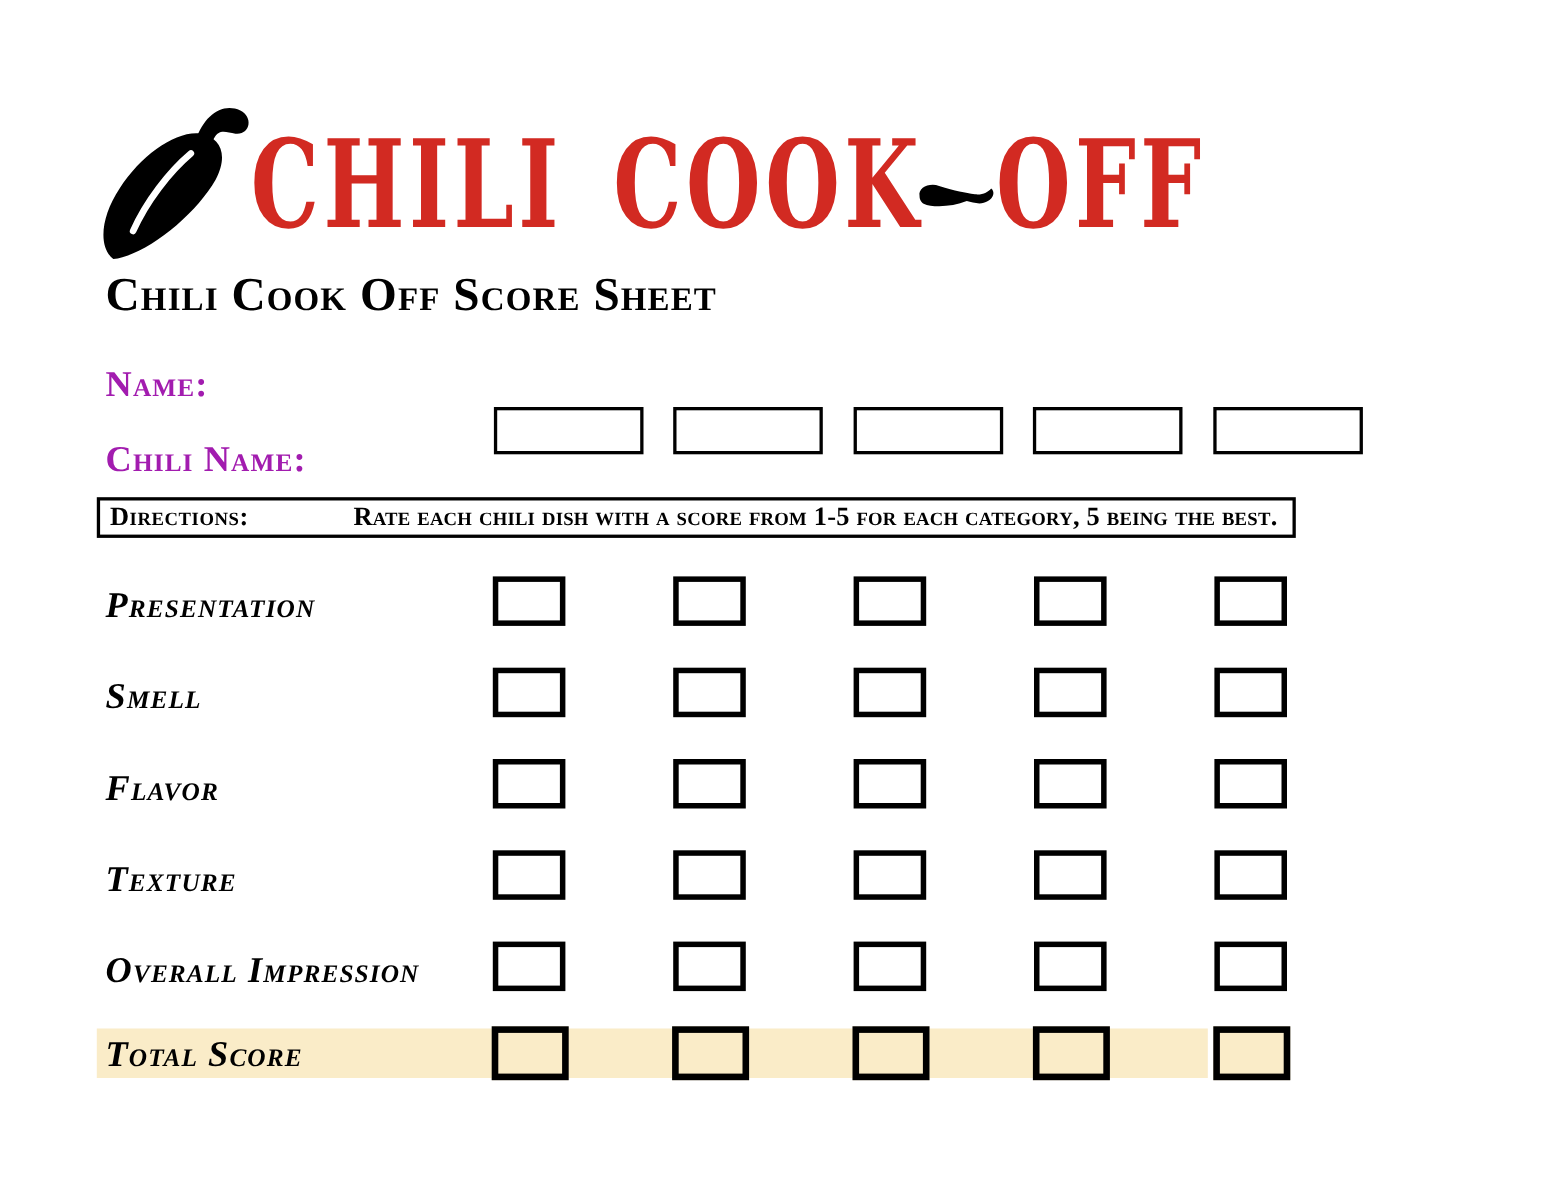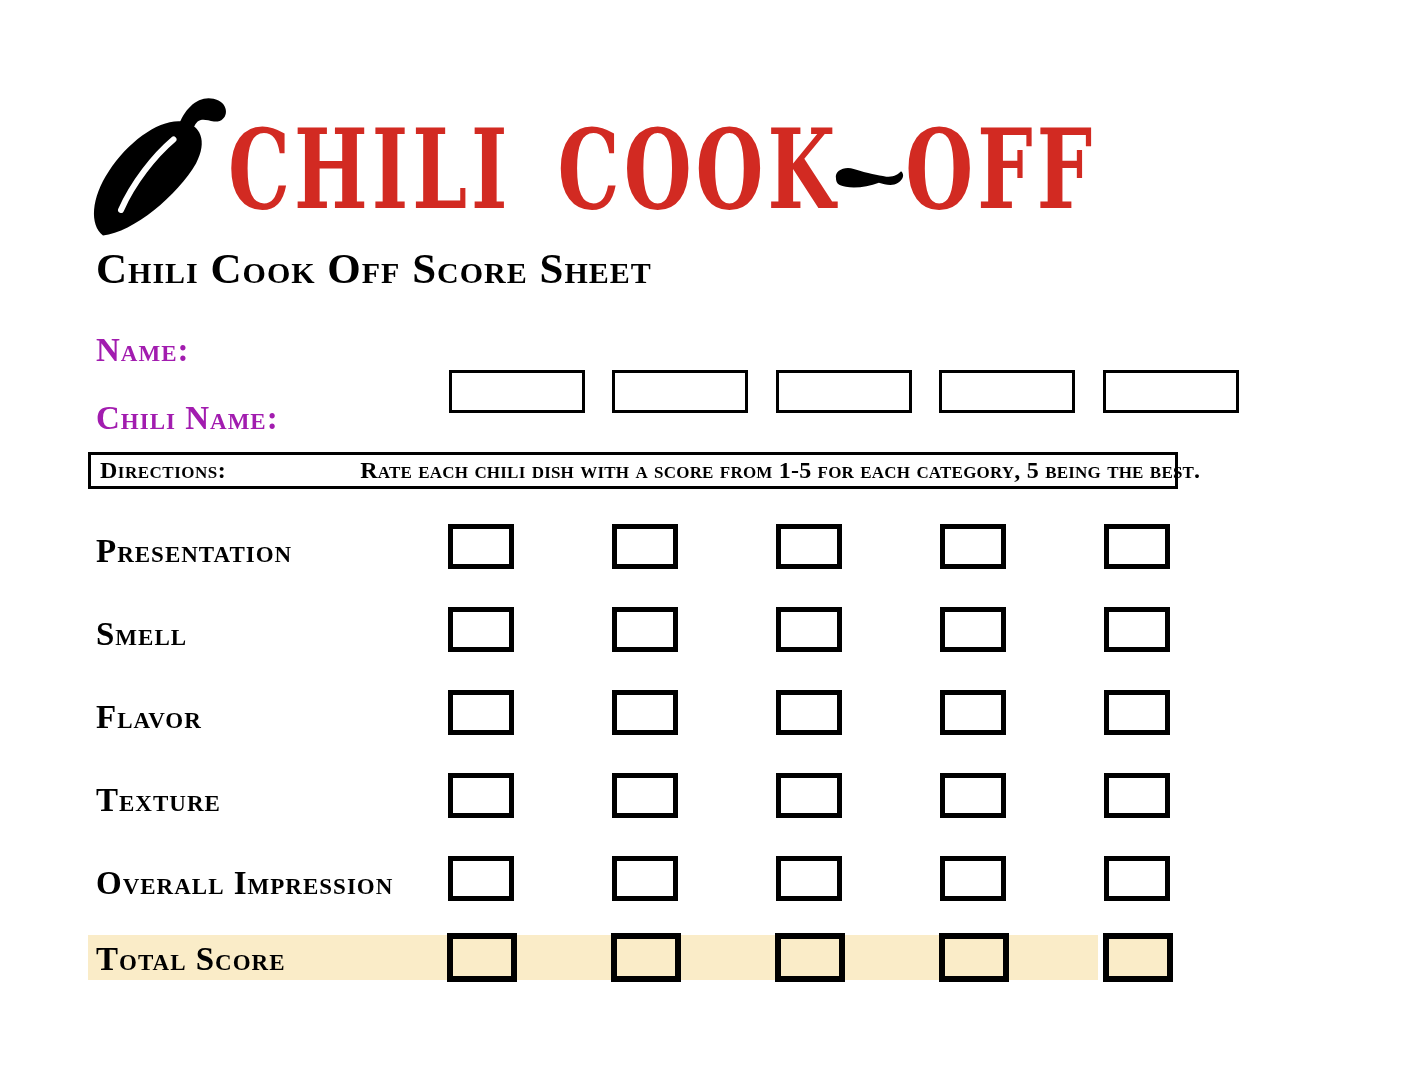--- a/index.html
+++ b/index.html
@@ -83,21 +83,20 @@
   
   .directions {
     position: absolute;
     left: 88px; top: 452px;
     width: 1090px; height: 37px;
     border: 3px solid #000;
     display: flex;
     align-items: center;
     padding-left: 9px;
     white-space: nowrap;
-    gap: 39px;
   }
   .dir-label {
     font-size: 24px;
     font-weight: bold;
     font-variant: small-caps;
     letter-spacing: 0.5px;
     margin-right: 95px;
   }
   .dir-text {
     font-size: 24px;
@@ -105,20 +104,21 @@
     font-variant: small-caps;
     letter-spacing: 0.2px;
   }
 
   
   .score-row {
     position: absolute;
     left: 0;
     width: 1408px;
     height: 52px;
+    font-style: italic;
   }
   .row-0 { top: 524px; }
   .row-1 { top: 607px; }
   .row-2 { top: 690px; }
   .row-3 { top: 773px; }
   .row-4 { top: 856px; }
 
   .cat-label {
     position: absolute;
     left: 96px; top: 9px;

